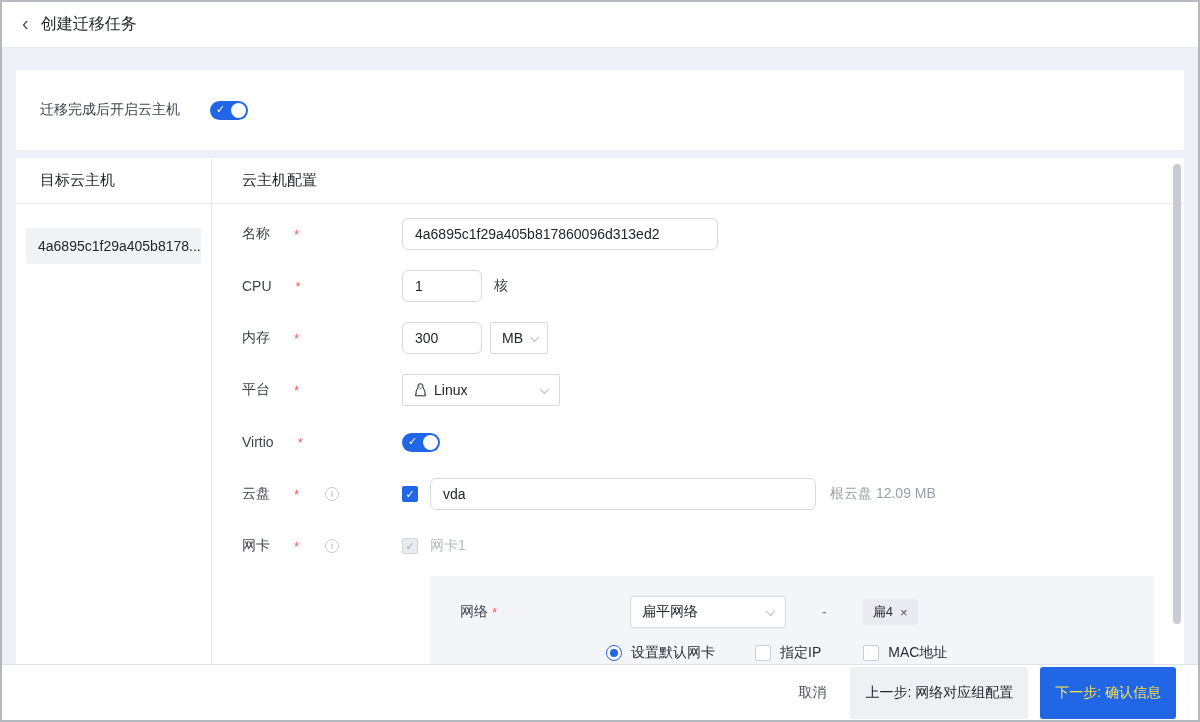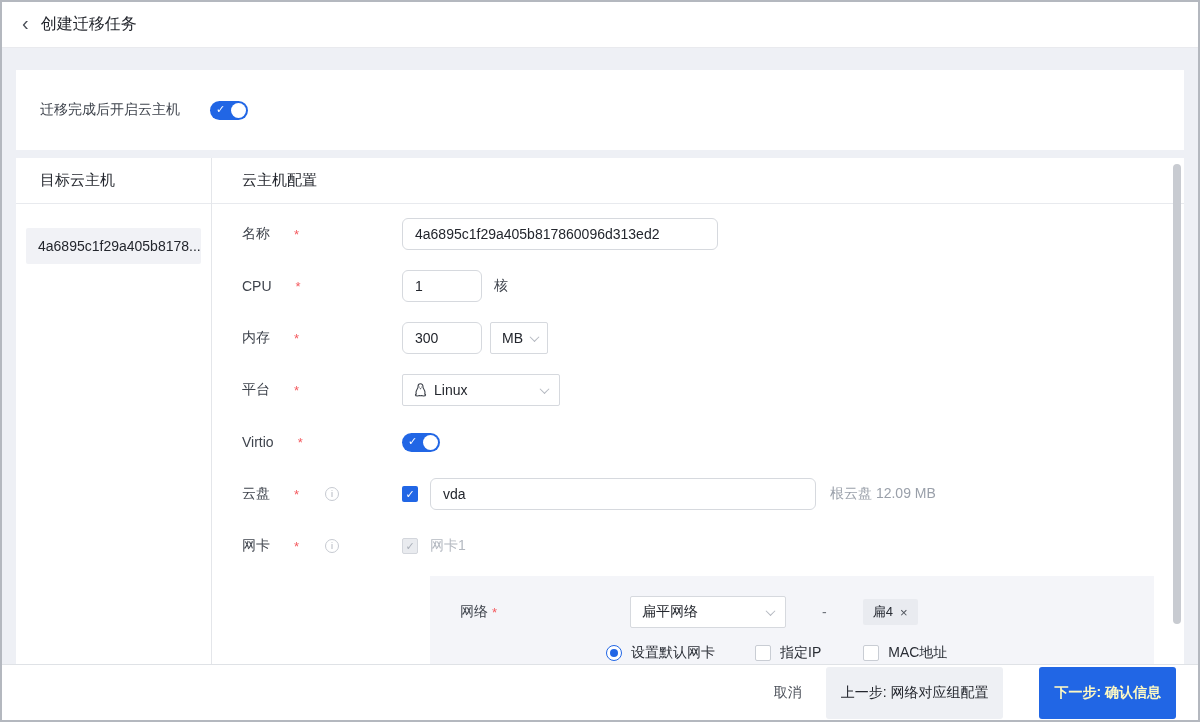--- a/index.html
+++ b/index.html
@@ -87,21 +87,21 @@
   .scroll-thumb { position:absolute; right:3px; top:6px; width:8px; height:460px; border-radius:4px;
                   background:#c8cbd1; cursor:pointer; }
 
   
   .footer { height:56px; flex:none; background:#fff; border-top:1px solid #dfe2e6; display:flex;
             align-items:center; justify-content:flex-end; padding:0 22px; }
   .btn-text { font-size:14px; color:#4a4f58; cursor:pointer; margin-right:24px; }
   .btn { height:52px; display:inline-flex; align-items:center; padding:0 15px; font-size:14px;
          border-radius:3px; cursor:pointer; border:none; white-space:nowrap; }
   .btn-secondary { background:#eef0f4; color:#23262d; margin-right:12px; }
-  .btn-primary { background:var(--primary); color:#fef9c3; font-weight:bold;margin-left:24px; }
+  .btn-primary { background:var(--primary); color:#fde047; font-weight:normal; }
 </style>
 </head>
 <body>
 
 <div class="page">
 
   <div class="topbar">
     <span class="back">‹</span>
     <span class="page-title">创建迁移任务</span>
   </div>

